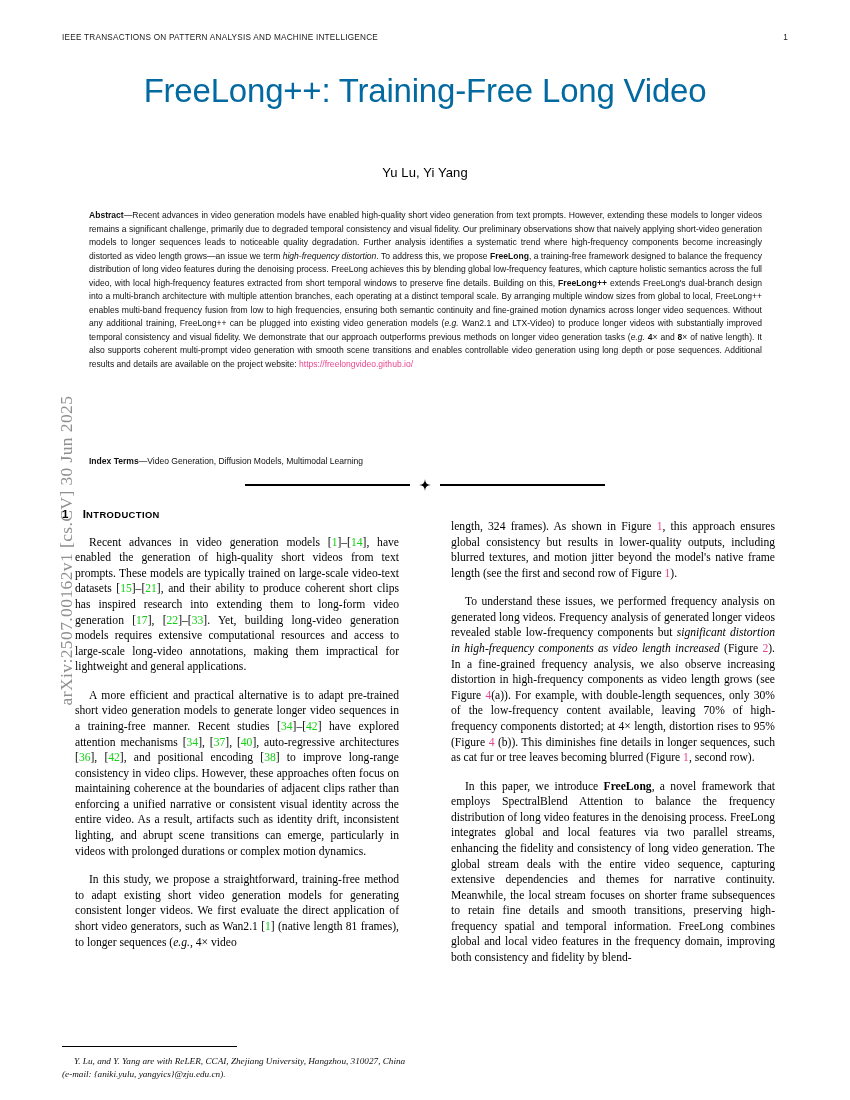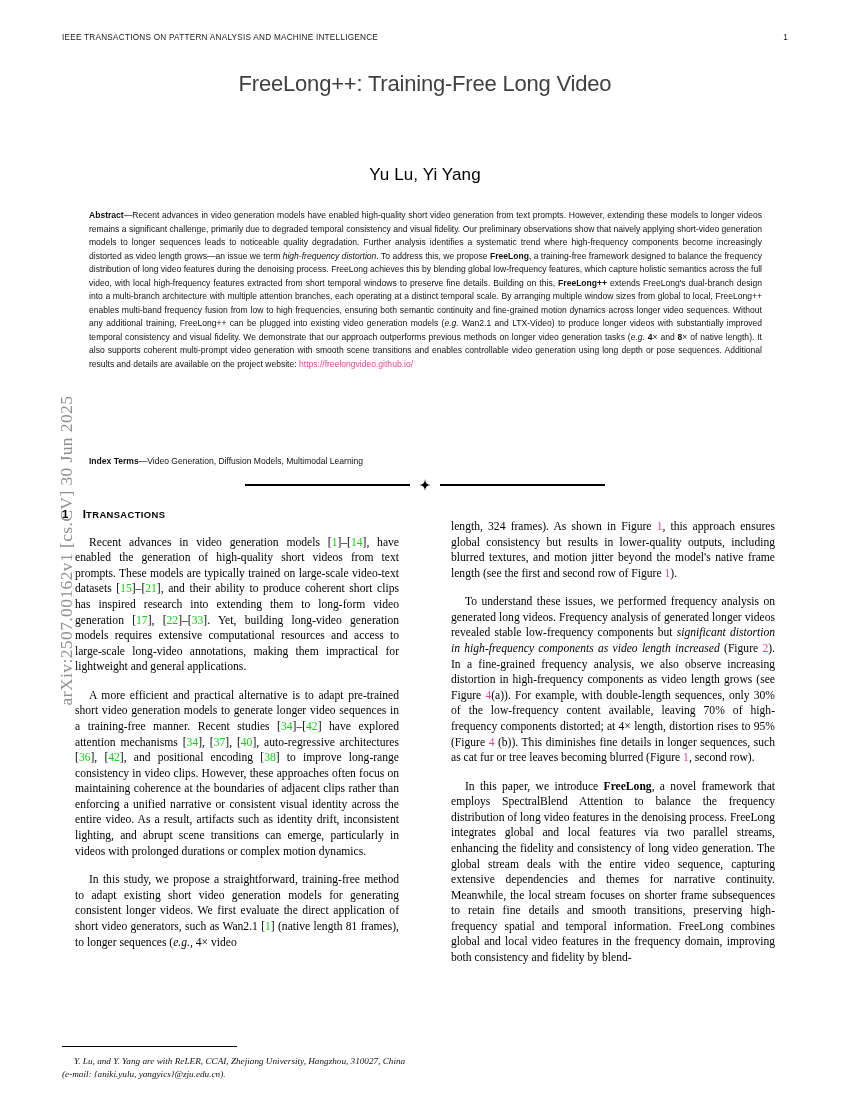--- a/index.html
+++ b/index.html
@@ -52,34 +52,34 @@
   }
 
   
   #title {
     position: absolute;
     left: 62px;
     top: 70px;
     width: 726px;
     text-align: center;
     font-family: "Liberation Sans", sans-serif;
-    font-size: 22px;
+    font-size: 33px;
     font-weight: 400;
     line-height: 1.27;
     letter-spacing: -0.2px;
-    color: #404040;
+    color: #0369a1;
   }
   #authors {
     position: absolute;
     left: 62px;
     top: 165px;
     width: 726px;
     text-align: center;
     font-family: "Liberation Sans", sans-serif;
-    font-size: 17px;
+    font-size: 13px;
     letter-spacing: 0.1px;
     color: #000;
   }
 
   
   #abstract-block {
     position: absolute;
     left: 89px;
     top: 209px;
     width: 673px;
@@ -230,21 +230,21 @@
       </svg>
     </div>
     <div class="rule"></div>
   </div>
 
   <div id="columns">
 
     <div class="col">
       <div class="sec-head">
         <span class="sec-num">1</span>
-        <span class="sec-title"><span class="sc-first">I</span><span class="sc-rest">TRANSACTIONS</span></span>
+        <span class="sec-title"><span class="sc-first">I</span><span class="sc-rest">NTRODUCTION</span></span>
       </div>
 
       <p class="para"><span>Recent advances in video generation models [</span><span class="cite">1</span><span>]–[</span><span class="cite">14</span><span>], have enabled the generation of high-quality short videos from text prompts. These models are typically trained on large-scale video-text datasets [</span><span class="cite">15</span><span>]–[</span><span class="cite">21</span><span>], and their ability to produce coherent short clips has inspired research into extending them to long-form video generation [</span><span class="cite">17</span><span>], [</span><span class="cite">22</span><span>]–[</span><span class="cite">33</span><span>]. Yet, building long-video generation models requires extensive computational resources and access to large-scale long-video annotations, making them impractical for lightweight and general applications.</span></p>
 
       <p class="para"><span>A more efficient and practical alternative is to adapt pre-trained short video generation models to generate longer video sequences in a training-free manner. Recent studies [</span><span class="cite">34</span><span>]–[</span><span class="cite">42</span><span>] have explored attention mechanisms [</span><span class="cite">34</span><span>], [</span><span class="cite">37</span><span>], [</span><span class="cite">40</span><span>], auto-regressive architectures [</span><span class="cite">36</span><span>], [</span><span class="cite">42</span><span>], and positional encoding [</span><span class="cite">38</span><span>] to improve long-range consistency in video clips. However, these approaches often focus on maintaining coherence at the boundaries of adjacent clips rather than enforcing a unified narrative or consistent visual identity across the entire video. As a result, artifacts such as identity drift, inconsistent lighting, and abrupt scene transitions can emerge, particularly in videos with prolonged durations or complex motion dynamics.</span></p>
 
       <p class="para"><span>In this study, we propose a straightforward, training-free method to adapt existing short video generation models for generating consistent longer videos. We first evaluate the direct application of short video generators, such as Wan2.1 [</span><span class="cite">1</span><span>] (native length 81 frames), to longer sequences (</span><i>e.g.</i><span>, 4</span><span>×</span><span> video</span></p>
     </div>
 
     <div class="col">

